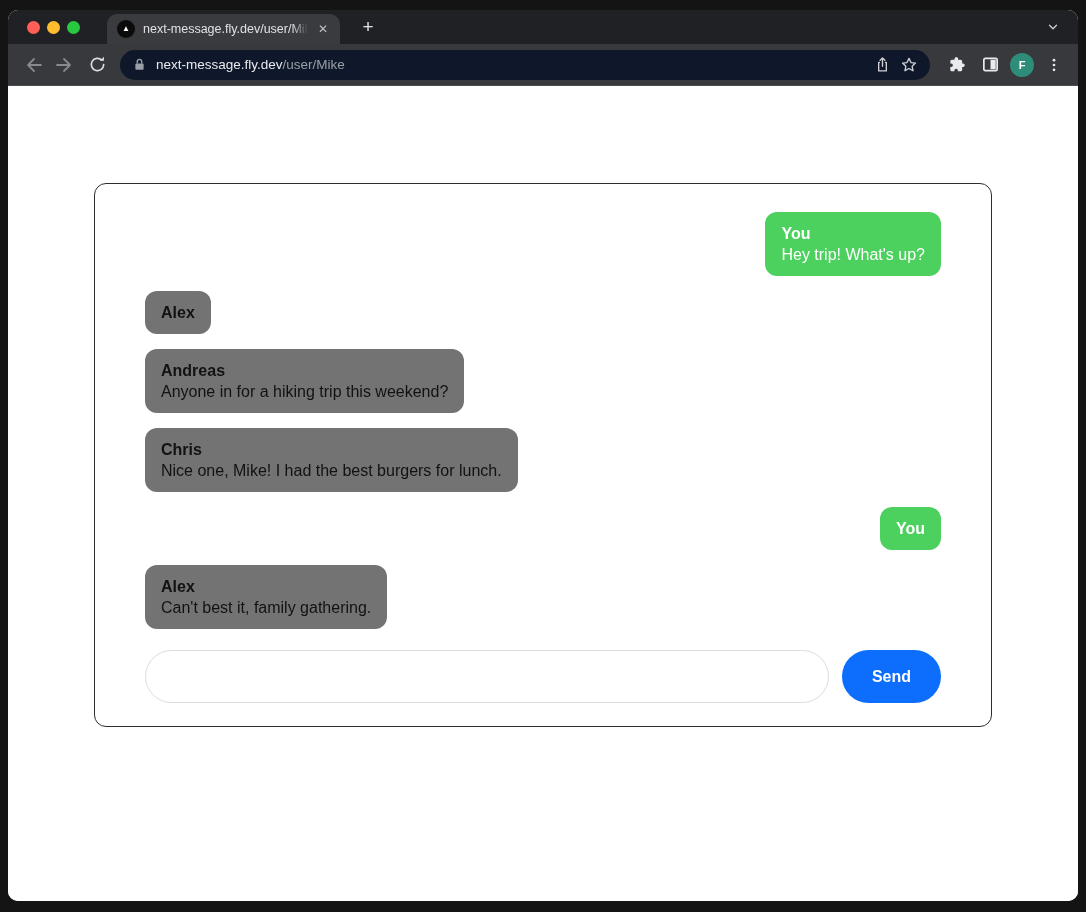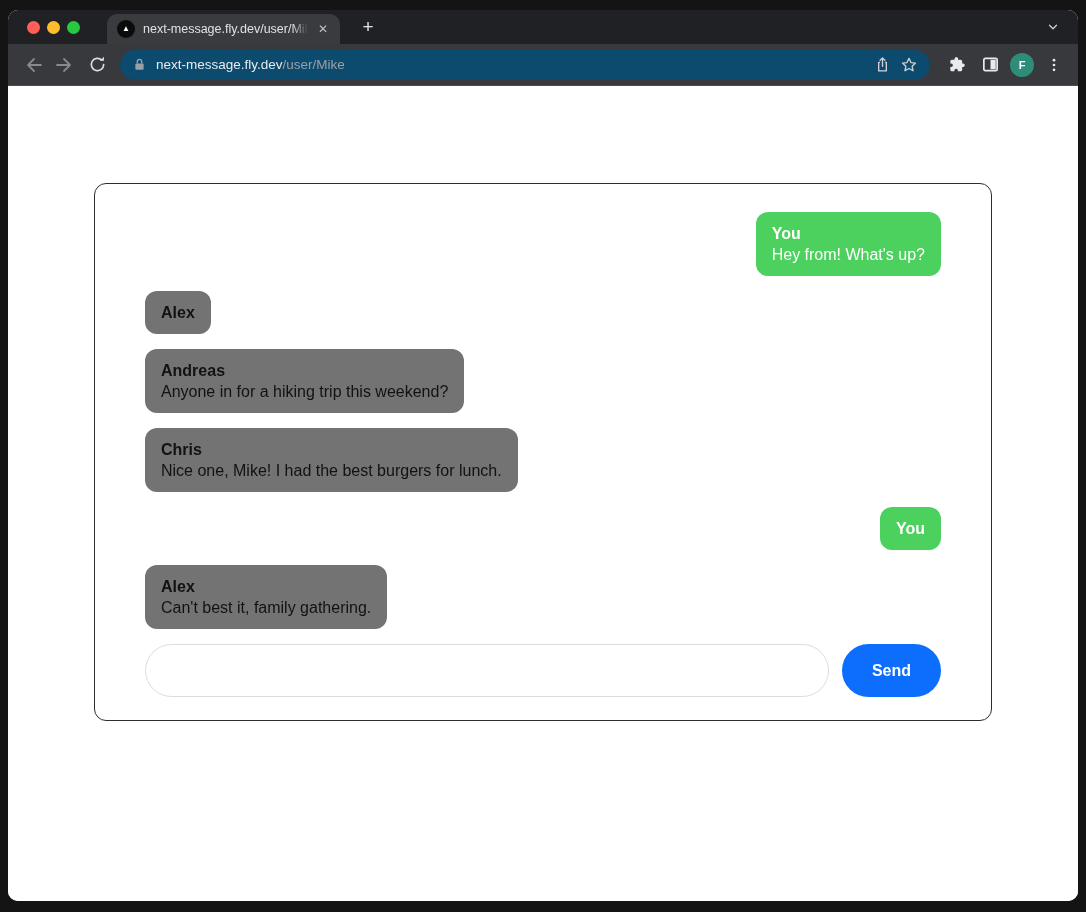--- a/index.html
+++ b/index.html
@@ -48,21 +48,21 @@
   .tab-chevron{align-self:center;margin-right:18px;color:#c7cace;display:flex;}
   
   .toolbar{
     height:41px;background:#38393c;border-bottom:1px solid #4c4d50;flex:0 0 auto;
     display:flex;align-items:center;padding:0 10px;gap:2px;box-sizing:content-box;
   }
   .nav-btn{width:30px;height:30px;display:flex;align-items:center;justify-content:center;border-radius:50%;}
   .dim{color:#87898d;}
   .bright{color:#d8dadd;}
   .omnibox{
-    flex:1;height:30px;margin:0 6px;background:#0c4a6e;border-radius:15px;
+    flex:1;height:30px;margin:0 6px;background:#0f172a;border-radius:15px;
     display:flex;align-items:center;padding:0 12px;gap:9px;min-width:0;
   }
   .url{font-size:13.5px;white-space:nowrap;overflow:hidden;flex:0 1 auto;}
   .url .host{color:#e8eaed;}
   .url .path{color:#9aa0a6;}
   .omnibox-spacer{flex:1;}
   .box-icon{color:#cfd1d4;display:flex;flex:0 0 auto;}
   .right-icons{display:flex;align-items:center;gap:6px;margin-left:4px;flex:0 0 auto;}
   .tool-icon{width:28px;height:28px;display:flex;align-items:center;justify-content:center;color:#e8eaed;}
   .avatar{
@@ -76,21 +76,21 @@
     border:1px solid #2b2d30;border-radius:12px;
     padding:28px 50px 23px;display:flex;flex-direction:column;gap:15px;
   }
   .msg{
     border-radius:12px;padding:11px 16px;width:fit-content;max-width:75%;
     font-size:16px;line-height:21px;
   }
   .msg .sender{font-weight:bold;}
   .msg-other{background:#737373;color:#121212;align-self:flex-start;}
   .msg-self{background:#4cd05e;color:#ffffff;align-self:flex-end;}
-  .composer{display:flex;gap:13px;align-items:center;}
+  .composer{display:flex;gap:13px;margin-top:6px;align-items:center;}
   .composer input{
     flex:1;height:53px;box-sizing:border-box;border:1px solid #d9dce1;border-radius:27px;
     padding:0 20px;font-size:16px;outline:none;background:#fff;
     font-family:"Liberation Sans","DejaVu Sans",sans-serif;
   }
   .send-btn{
     width:99px;height:53px;border:none;border-radius:27px;background:#0d6efd;
     color:#fff;font-size:16px;font-weight:bold;cursor:pointer;
     font-family:"Liberation Sans","DejaVu Sans",sans-serif;
   }
@@ -181,21 +181,21 @@
         </svg>
       </div>
     </div>
   </div>
 
   <div class="page">
     <div class="chat-card">
 
       <div class="msg msg-self">
         <div class="sender">You</div>
-        <div>Hey from! What's up?</div>
+        <div>Hey trip! What's up?</div>
       </div>
 
       <div class="msg msg-other">
         <div class="sender">Alex</div>
       </div>
 
       <div class="msg msg-other">
         <div class="sender">Andreas</div>
         <div>Anyone in for a hiking trip this weekend?</div>
       </div>

